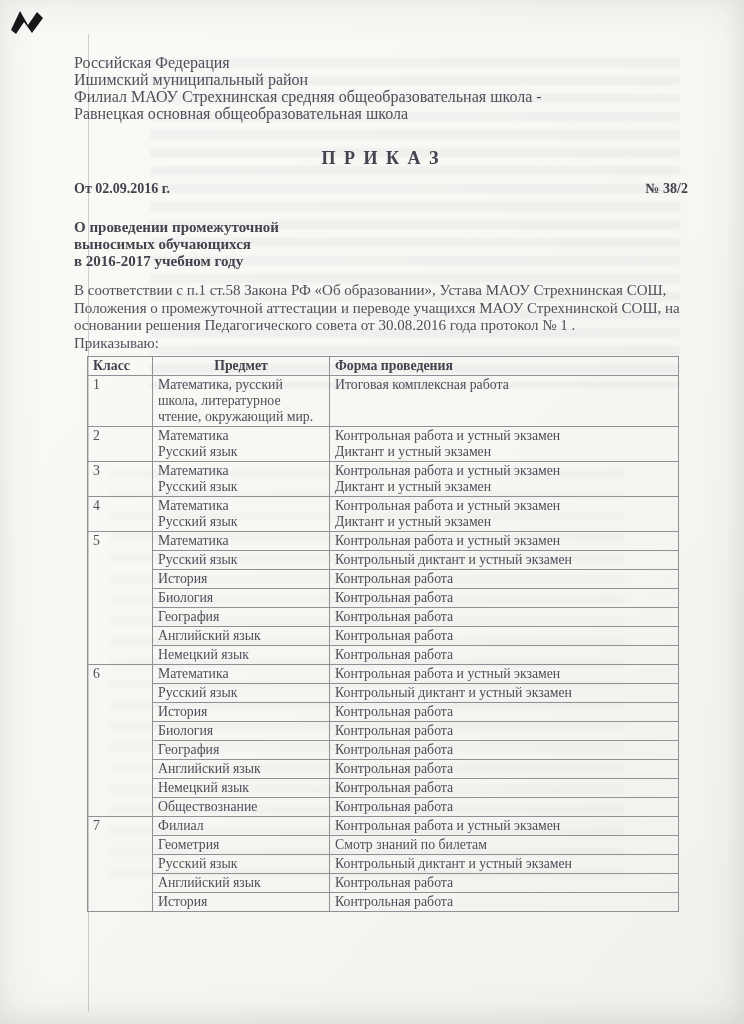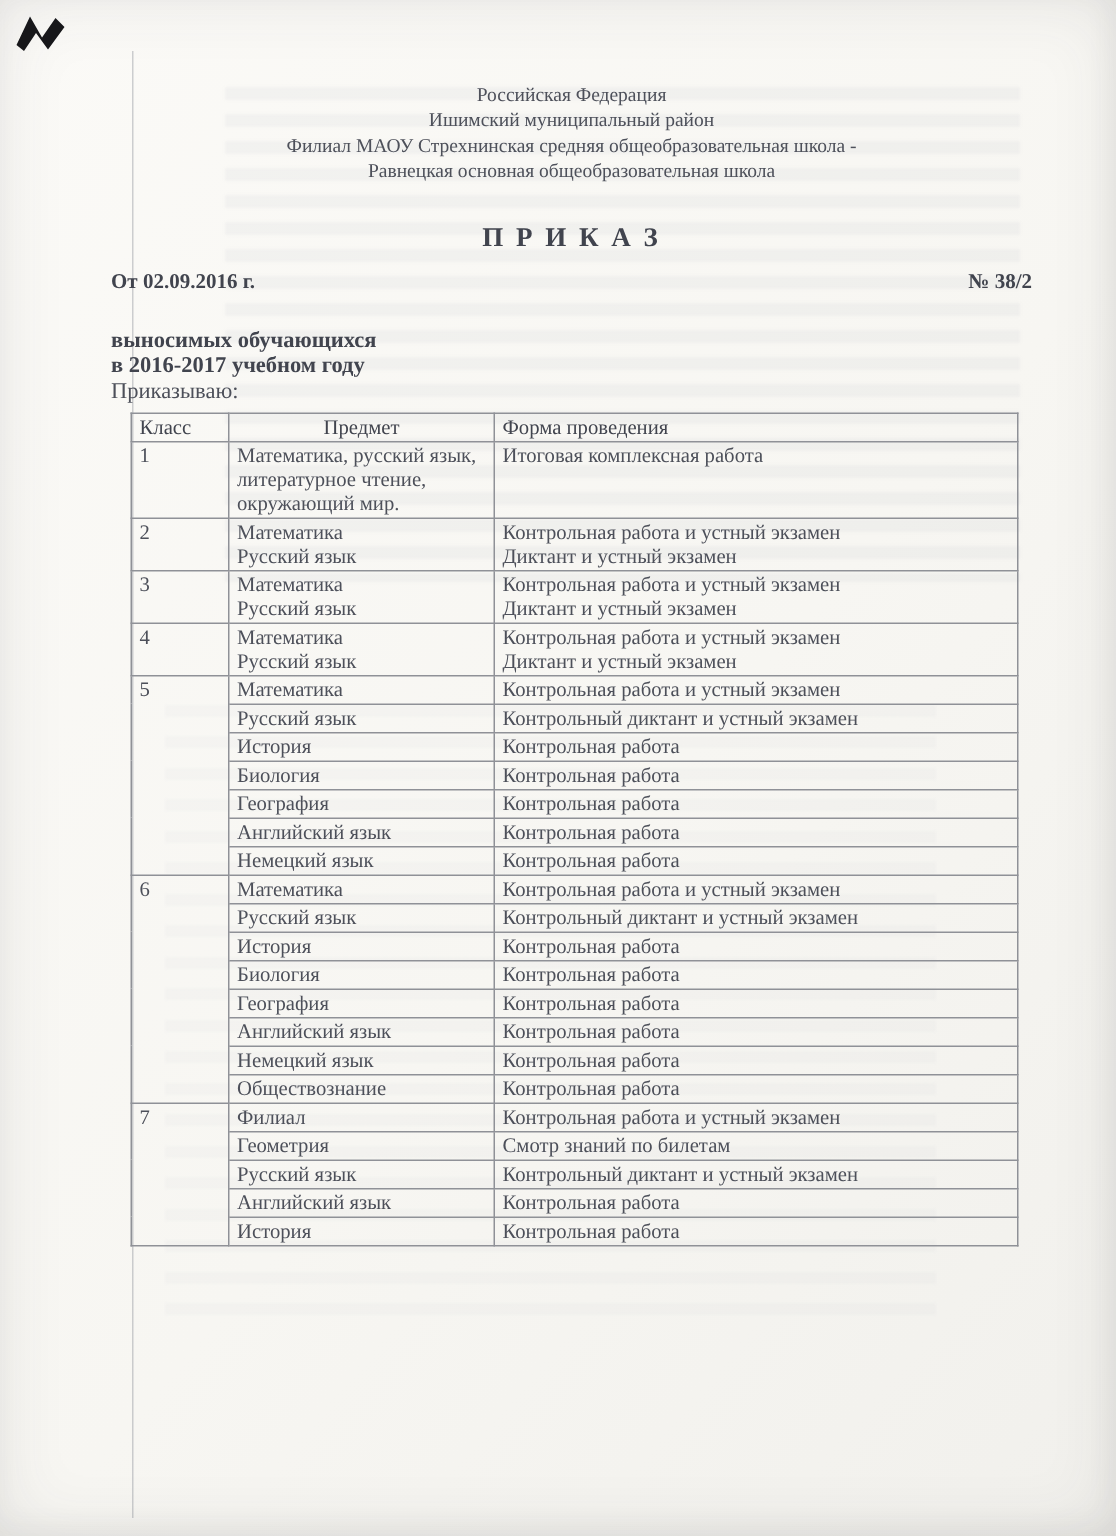--- a/index.html
+++ b/index.html
@@ -33,21 +33,21 @@
     pointer-events: none;
   }
   .margin-line {
     position: absolute; left: 88px; top: 34px; bottom: 12px; width: 1px;
     background: rgba(118,122,134,0.35);
   }
   .pen-mark { position: absolute; left: 8px; top: 8px; }
 
   .content { position: absolute; left: 74px; top: 54px; width: 614px; }
 
-  .doc-header { text-align: center; font-size: 13px; line-height: 17px; }
+  .doc-header { text-align: left; font-size: 16px; line-height: 17px; }
   .doc-header div { white-space: nowrap; }
 
   .doc-title {
     text-align: center; font-weight: bold; font-size: 18px;
     letter-spacing: 2px; margin-top: 26px; color: #41444e;
   }
   .date-row {
     display: flex; justify-content: space-between;
     font-weight: bold; font-size: 14px; margin-top: 12px; color: #41444e;
   }
@@ -63,21 +63,21 @@
     table-layout: fixed;
   }
   table.attest th, table.attest td {
     border: 1px solid #8f9197;
     padding: 1px 5px;
     vertical-align: top;
     text-align: left;
     font-weight: normal;
     overflow: hidden;
   }
-  table.attest th { font-weight: normal; color: #41444e; }
+  table.attest th { font-weight: bold; color: #41444e; }
   table.attest .c-class { width: 65px; }
   table.attest .c-subject { width: 177px; text-align: center; }
   td.c-class { width: 65px; }
 </style>
 </head>
 <body>
 
 <div class="page">
 
   <div class="bleed"></div>
@@ -98,41 +98,43 @@
     </div>
 
     <div class="doc-title">П Р И К А З</div>
 
     <div class="date-row">
       <span>От  02.09.2016 г.</span>
       <span>№  38/2</span>
     </div>
 
     <div class="subject">
+      <div>О проведении промежуточной</div>
       <div>выносимых обучающихся</div>
       <div>в 2016-2017 учебном году</div>
     </div>
 
+    <div class="body-par">В соответствии с п.1 ст.58  Закона РФ «Об образовании», Устава МАОУ Стрехнинская СОШ, Положения о промежуточной аттестации и  переводе учащихся МАОУ Стрехнинской СОШ, на основании решения Педагогического совета от 30.08.2016 года протокол № 1 .</div>
 
     <div class="order-lead">Приказываю:</div>
 
 
     <table class="attest">
       <thead>
         <tr>
           <th class="c-class">Класс</th>
           <th class="c-subject">Предмет</th>
           <th>Форма проведения</th>
         </tr>
       </thead>
       <tbody>
           <tr>
             <td class="c-class">1</td>
             <td>
-              <div>Математика, русский язык, литературное чтение, окружающий мир.</div>
+              <div>Математика, русский школа, литературное чтение, окружающий мир.</div>
             </td>
             <td>
               <div>Итоговая комплексная работа</div>
             </td>
           </tr>
           <tr>
             <td class="c-class">2</td>
             <td>
               <div>Математика</div>
               <div>Русский язык</div>

